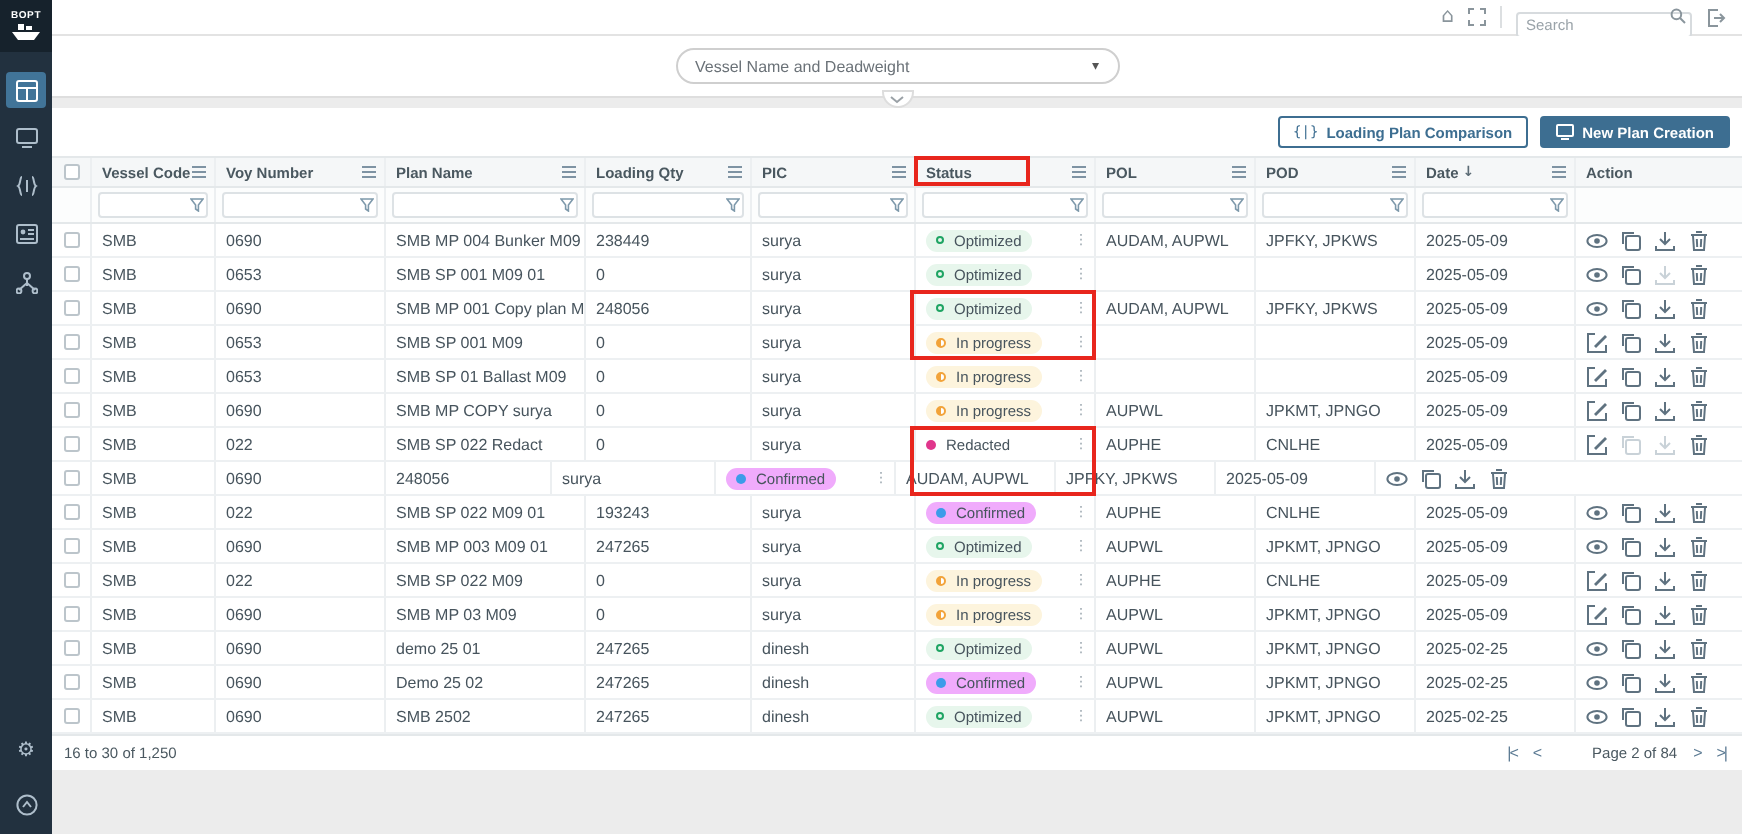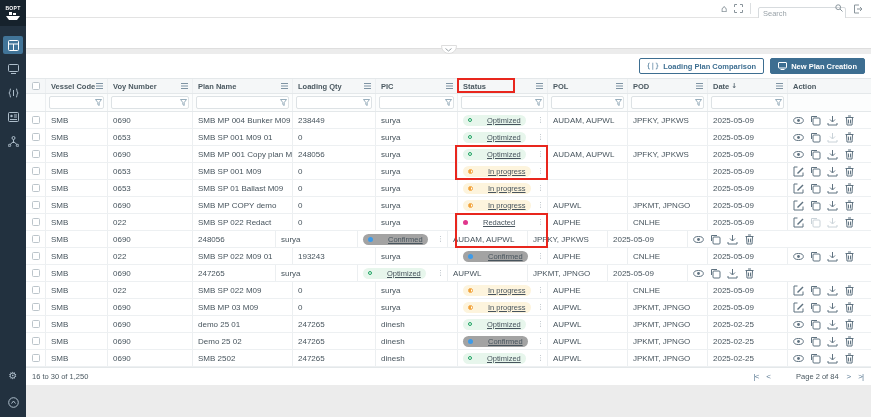--- a/index.html
+++ b/index.html
@@ -53,24 +53,24 @@
   .sortind { font-family:"DejaVu Sans",sans-serif; font-size:7px; color:#5b6b75; margin-left:2px; margin-right:auto; }
   .filterrow { height:18px; background:#fcfdfd; border-bottom:1px solid #e4e8ea; }
   .filterrow .cell { padding:2px 3px; }
   .fwrap { position:relative; width:100%; height:13px; }
   .fwrap input { width:100%; height:100%; border:1px solid #dde2e5; border-radius:2px; outline:none; padding:0 12px 0 3px; font-size:7px; font-family:inherit; }
   .funnel { position:absolute; right:2px; top:2.5px; color:#7e99ab; }
   .tbody .trow { height:17px; border-bottom:1px solid #edf0f2; color:#47545d; background:#fff; }
   .cb { width:8px; height:8px; border:1px solid #bcc5cb; border-radius:1.5px; background:#fff; cursor:pointer; }
 
   .status-cell { justify-content:space-between; padding-right:3px; }
-  .pill { display:inline-flex; align-items:center; gap:15px; height:11px; padding:0 5px; border-radius:6px; font-size:7.5px;text-decoration:underline; }
+  .pill { display:inline-flex; align-items:center; gap:5px; height:11px; padding:0 5px; border-radius:6px; font-size:7.5px; }
   .pill.optimized { background:#e7f6ec; }
   .pill.inprogress { background:#fdf4dd; }
-  .pill.confirmed { background:#a3a3a3; }
+  .pill.confirmed { background:#f0abfc; }
   .pill.redacted { background:transparent; padding-left:0; }
   .dot { width:5px; height:5px; border-radius:50%; flex-shrink:0; }
   .d-optimized { border:1.5px solid #1fa463; width:4px; height:4px; }
   .d-inprogress { background:linear-gradient(90deg,#f2a33a 55%,#fff 45%); border:1px solid #f2a33a; }
   .d-confirmed { background:#3d9be9; }
   .d-redacted { background:#e0368c; }
   .kebab { color:#9aa5ad; font-size:7px; cursor:pointer; font-family:"DejaVu Sans",sans-serif; }
 
   .act { display:inline-flex; margin-right:6px; color:#5f7280; cursor:pointer; }
   .act.disabled { color:#c9d2d8; cursor:default; }
@@ -175,20 +175,24 @@
       <span class="tb-icon">
         <svg width="10" height="10" viewBox="0 0 10 10">
           <path d="M6 1 H1.5 V9 H6" fill="none" stroke="currentColor"></path>
           <line x1="4" y1="5" x2="9" y2="5" stroke="currentColor"></line>
           <path d="M7 3 L9 5 L7 7" fill="none" stroke="currentColor"></path>
         </svg>
       </span>
     </header>
 
     <div class="vesselbar">
+      <div class="vpill">
+        <span>Vessel Name and Deadweight</span>
+        <span class="caret">▾</span>
+      </div>
       <div class="collapse-toggle">
         <svg width="7" height="4" viewBox="0 0 7 4">
             <path d="M0.5 0.5 L3.5 3 L6.5 0.5" fill="none" stroke="currentColor"></path>
           </svg>
       </div>
     </div>
 
     <div class="content">
 
       <div class="toolbar">
@@ -576,21 +580,21 @@
                 </span>
               </div>
   </div>
 
   <div class="trow">
     <div class="cell c0">
                 <span class="cb"></span>
               </div>
     <div class="cell c1">SMB</div>
     <div class="cell c2">0690</div>
-    <div class="cell c3">SMB MP COPY demo</div>
+    <div class="cell c3">SMB MP COPY surya</div>
     <div class="cell c4">0</div>
     <div class="cell c5">surya</div>
     <div class="cell c6 status-cell">
       <span class="pill inprogress">
         <span class="dot d-inprogress"></span>
         <span>In progress</span>
       </span>
       <span class="kebab">⋮</span>
     </div>
     <div class="cell c7">AUPWL</div>
@@ -779,20 +783,21 @@
                 </span>
               </div>
   </div>
 
   <div class="trow">
     <div class="cell c0">
                 <span class="cb"></span>
               </div>
     <div class="cell c1">SMB</div>
     <div class="cell c2">0690</div>
+    <div class="cell c3">SMB MP 003 M09 01</div>
     <div class="cell c4">247265</div>
     <div class="cell c5">surya</div>
     <div class="cell c6 status-cell">
       <span class="pill optimized">
         <span class="dot d-optimized"></span>
         <span>Optimized</span>
       </span>
       <span class="kebab">⋮</span>
     </div>
     <div class="cell c7">AUPWL</div>

